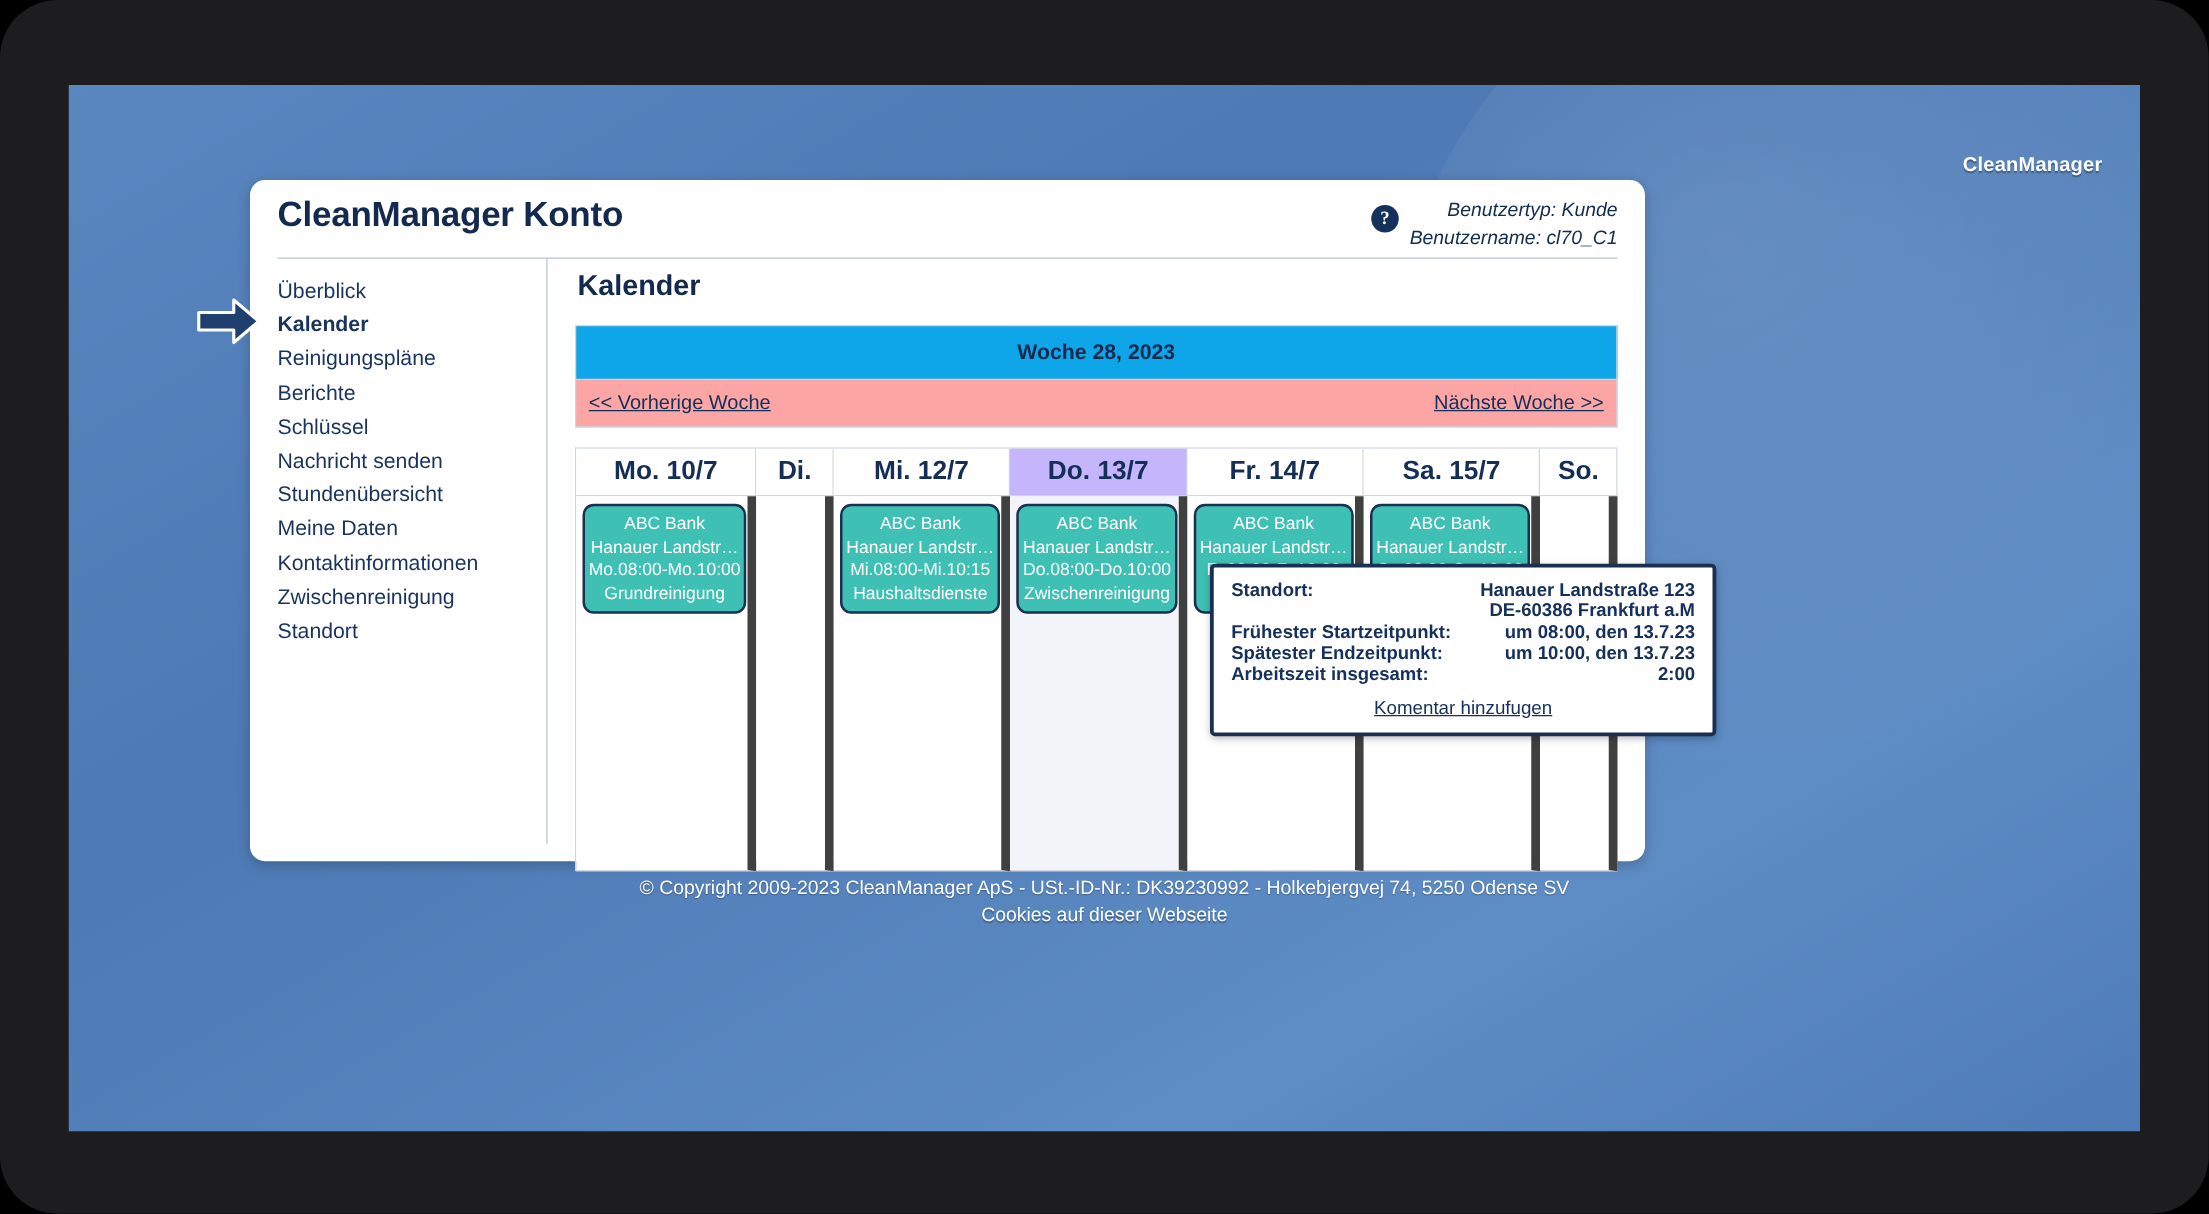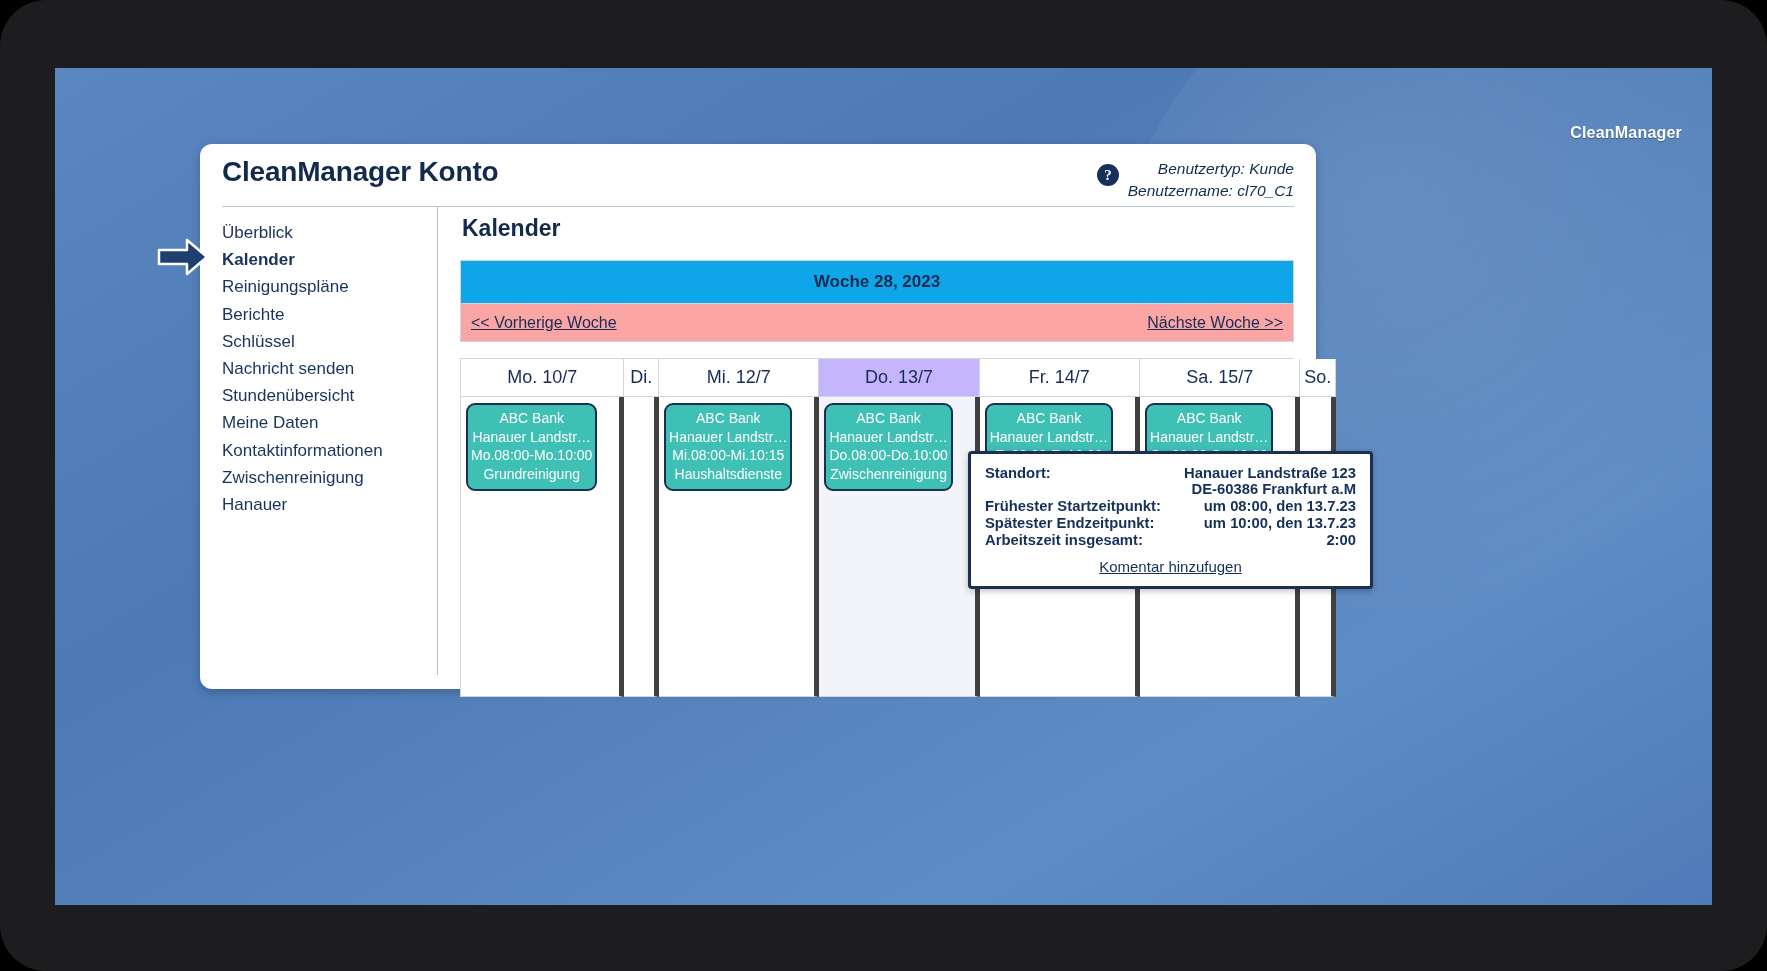--- a/index.html
+++ b/index.html
@@ -186,34 +186,34 @@
     border-left: 1px solid #cfd6e2;
     border-top: 1px solid #cfd6e2;
     position: relative;
   }
   .day-head {
     border-right: 1px solid #cfd6e2;
     border-bottom: 1px solid #cfd6e2;
     height: 38px;
     line-height: 36px;
     text-align: center;
-    font-size: 18px;
-    font-weight: normal;
+    font-size: 21px;
+    font-weight: bold;
     color: #152e57;
     background: #ffffff;
     cursor: pointer;
   }
   .day-head.today { background: #c4b5fd; }
 
   .day-cell {
-    border-right: 5px solid #404040;
+    border-right: 7px solid #404040;
     border-bottom: 1px solid #cfd6e2;
     height: 300px;
     background: #ffffff;
-    padding: 6px 22px 0 5px;
+    padding: 6px 1px 0 5px;
     position: relative;
   }
   .day-cell.today { background: #f2f4f9; }
 
   .event-card {
     background: #3fc0b5;
     border: 2px solid #1b2f52;
     border-radius: 9px;
     color: #ffffff;
     font-size: 14px;
@@ -302,21 +302,21 @@
               <div class="nav-item">Überblick</div>
               <div class="nav-item active">Kalender</div>
               <div class="nav-item">Reinigungspläne</div>
               <div class="nav-item">Berichte</div>
               <div class="nav-item">Schlüssel</div>
               <div class="nav-item">Nachricht senden</div>
               <div class="nav-item">Stundenübersicht</div>
               <div class="nav-item">Meine Daten</div>
               <div class="nav-item">Kontaktinformationen</div>
               <div class="nav-item">Zwischenreinigung</div>
-              <div class="nav-item">Hanauer</div>
+              <div class="nav-item">Standort</div>
             </div>
           <div id="sidebar-divider"></div>
         </nav>
 
         <main id="main">
           <h2 id="page-heading">Kalender</h2>
 
           <div id="week-banner">Woche 28, 2023</div>
 
           <div id="week-nav">
@@ -410,15 +410,19 @@
                 </tr>
               </tbody>
                 </table>
             </div>
           </div>
         </main>
 
       </div>
     </div>
 
+    <div id="footer">
+      <div>© Copyright 2009-2023 CleanManager ApS - USt.-ID-Nr.: DK39230992 - Holkebjergvej 74, 5250 Odense SV</div>
+      <div id="footer-cookies">Cookies auf dieser Webseite</div>
+    </div>
 
   </div>
 </div>
 
 </body></html>

